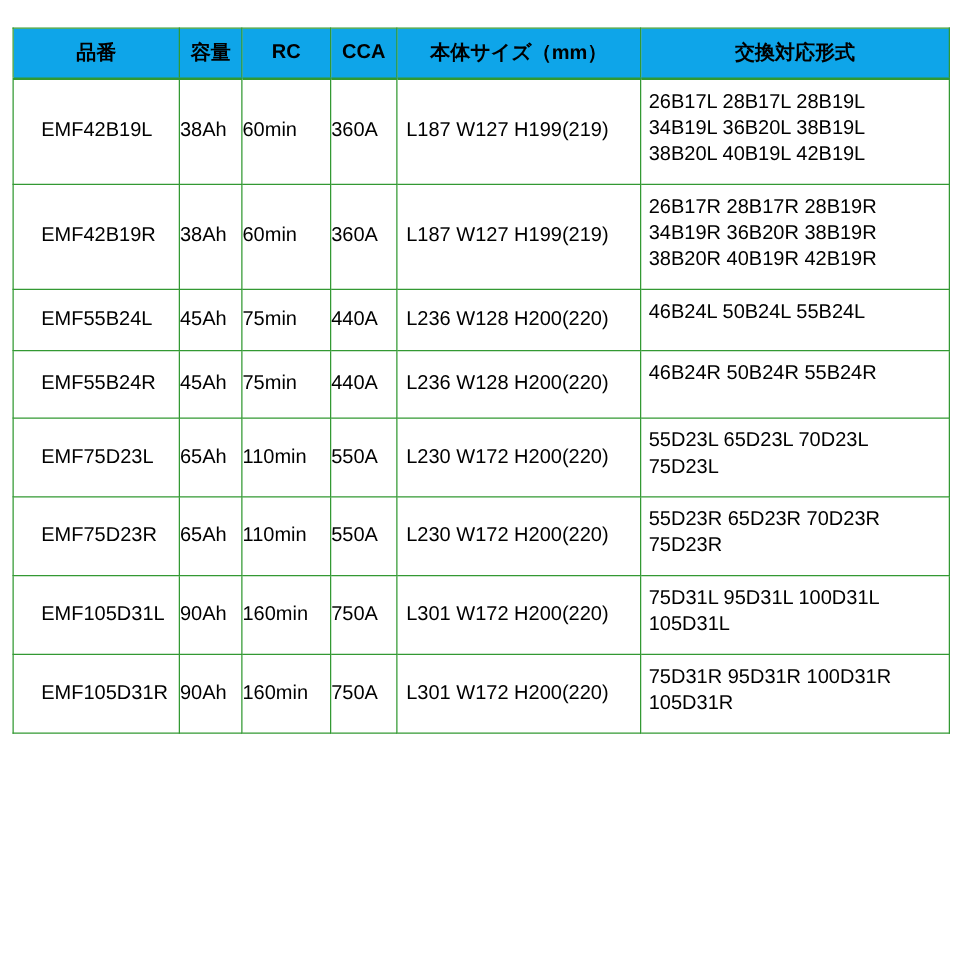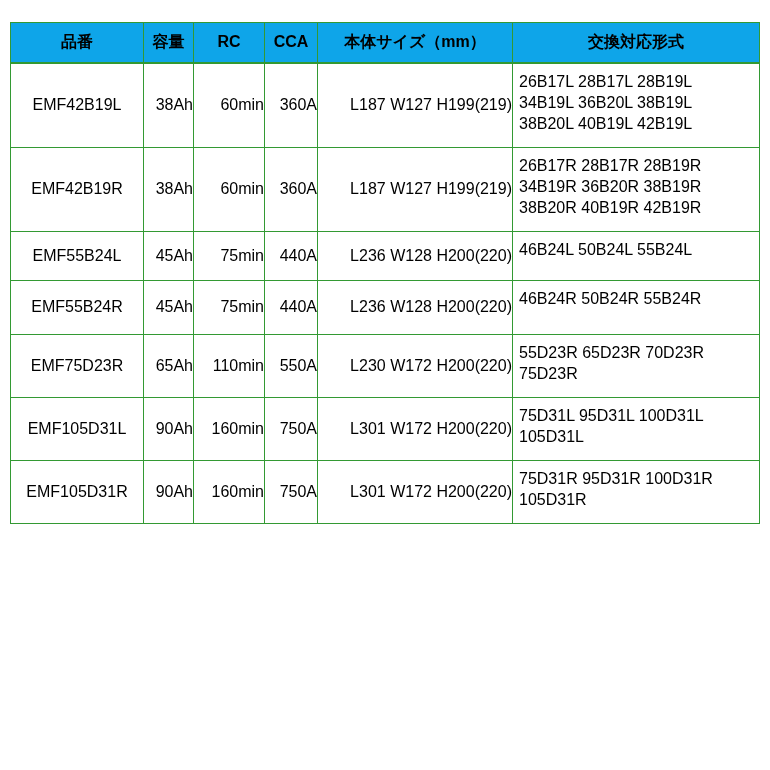--- a/index.html
+++ b/index.html
@@ -34,27 +34,27 @@
   th {
     background: #0ea5e9;
     font-weight: bold;
     text-align: center;
     vertical-align: middle;
     border-bottom-width: 2px;
   }
   td { vertical-align: middle; }
 
   td.c-part {
-    text-align: center;
-    padding-left: 0;
+    text-align: left;
+    padding-left: 22px;
     white-space: nowrap;
   }
-  td.c-cap, td.c-rc, td.c-cca { text-align: right; }
+  td.c-cap, td.c-rc, td.c-cca { text-align: left; }
   td.c-size {
-    text-align: right;
+    text-align: left;
     padding-left: 7px;
     white-space: nowrap;
   }
   td.c-fmt {
     text-align: left;
     vertical-align: top;
     padding: 7px 4px 13px 6px;
     line-height: 21px;
     white-space: pre-line;
   }
@@ -118,20 +118,29 @@
   </tr>
       <tr>
     <td class="c-part">EMF55B24R</td>
     <td class="c-cap">45Ah</td>
     <td class="c-rc">75min</td>
     <td class="c-cca">440A</td>
     <td class="c-size">L236 W128 H200(220)</td>
     <td class="c-fmt">46B24R 50B24R 55B24R</td>
   </tr>
       <tr>
+    <td class="c-part">EMF75D23L</td>
+    <td class="c-cap">65Ah</td>
+    <td class="c-rc">110min</td>
+    <td class="c-cca">550A</td>
+    <td class="c-size">L230 W172 H200(220)</td>
+    <td class="c-fmt">55D23L 65D23L 70D23L
+75D23L</td>
+  </tr>
+      <tr>
     <td class="c-part">EMF75D23R</td>
     <td class="c-cap">65Ah</td>
     <td class="c-rc">110min</td>
     <td class="c-cca">550A</td>
     <td class="c-size">L230 W172 H200(220)</td>
     <td class="c-fmt">55D23R 65D23R 70D23R
 75D23R</td>
   </tr>
       <tr>
     <td class="c-part">EMF105D31L</td>

